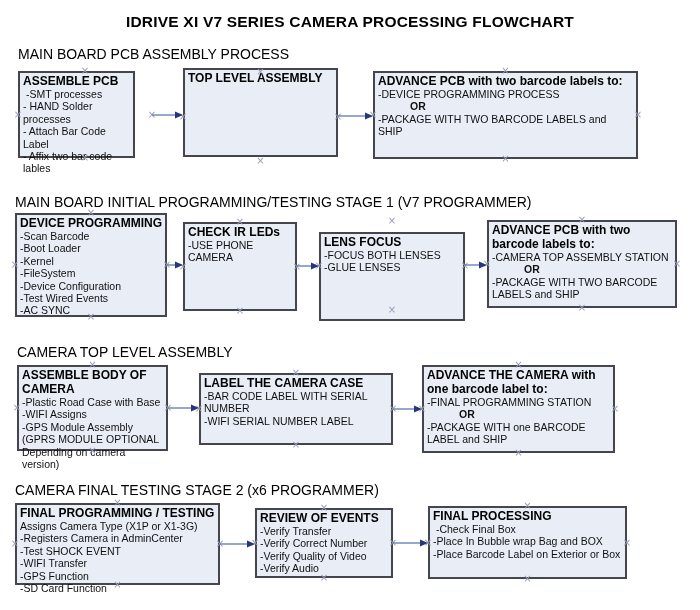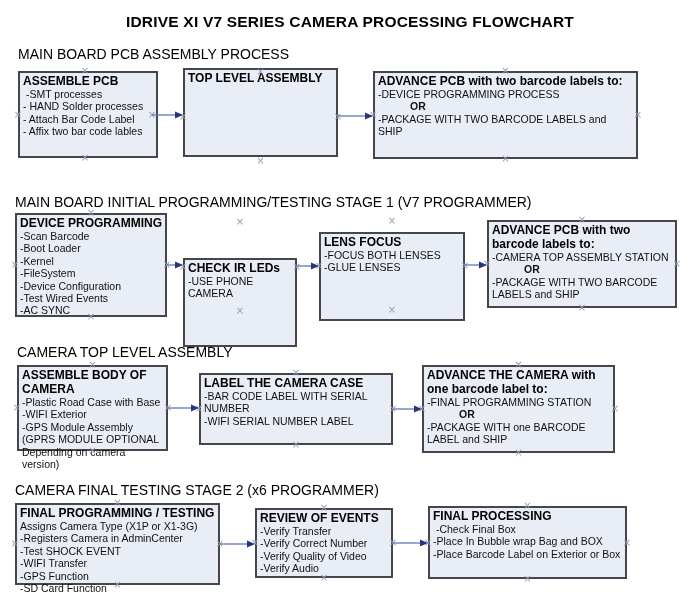--- a/index.html
+++ b/index.html
@@ -29,21 +29,21 @@
 
 <div id="canvas">
 
   <div class="page-title">IDRIVE XI V7 SERIES CAMERA PROCESSING FLOWCHART</div>
 
   <div class="section-heading" style="left:18px; top:46px;">MAIN BOARD PCB ASSEMBLY PROCESS</div>
   <div class="section-heading" style="left:15px; top:194px;">MAIN BOARD INITIAL PROGRAMMING/TESTING STAGE 1 (V7 PROGRAMMER)</div>
   <div class="section-heading" style="left:17px; top:344px;">CAMERA TOP LEVEL ASSEMBLY</div>
   <div class="section-heading" style="left:15px; top:482px;">CAMERA FINAL TESTING STAGE 2 (x6 PROGRAMMER)</div>
 
-  <div class="node" style="left:18px; top:71px; width:140px; height:87px;">
+  <div class="node" style="left:18px; top:71px; width:117px; height:87px;">
     <div class="node-title">ASSEMBLE PCB</div>
     <div class="node-body">
         <div class="node-line"> -SMT processes</div>
         <div class="node-line">- HAND Solder processes</div>
         <div class="node-line">- Attach Bar Code Label</div>
         <div class="node-line">- Affix two bar code lables</div>
       </div>
   </div>
   <div class="node" style="left:183px; top:68px; width:155px; height:89px;">
     <div class="node-title">TOP LEVEL ASSEMBLY</div>
@@ -62,21 +62,21 @@
     <div class="node-body">
         <div class="node-line">-Scan Barcode</div>
         <div class="node-line">-Boot Loader</div>
         <div class="node-line">-Kernel</div>
         <div class="node-line">-FileSystem</div>
         <div class="node-line">-Device Configuration</div>
         <div class="node-line">-Test Wired Events</div>
         <div class="node-line">-AC SYNC</div>
       </div>
   </div>
-  <div class="node" style="left:183px; top:222px; width:114px; height:89px;margin-top:36px;">
+  <div class="node" style="left:183px; top:222px; width:114px; height:89px;">
     <div class="node-title">CHECK IR LEDs</div>
     <div class="node-body">
         <div class="node-line">-USE PHONE CAMERA</div>
       </div>
   </div>
   <div class="node" style="left:319px; top:232px; width:146px; height:89px;">
     <div class="node-title">LENS FOCUS</div>
     <div class="node-body">
         <div class="node-line">-FOCUS BOTH LENSES</div>
         <div class="node-line">-GLUE LENSES</div>
@@ -88,21 +88,21 @@
         <div class="node-line">-CAMERA TOP ASSEMBLY STATION</div>
         <div class="node-line bold">OR</div>
         <div class="node-line">-PACKAGE WITH TWO BARCODE LABELS and SHIP</div>
       </div>
   </div>
 
   <div class="node" style="left:17px; top:365px; width:151px; height:86px;">
     <div class="node-title">ASSEMBLE BODY OF CAMERA</div>
     <div class="node-body">
         <div class="node-line">-Plastic Road Case with Base</div>
-        <div class="node-line">-WIFI Exterior</div>
+        <div class="node-line">-WIFI Assigns</div>
         <div class="node-line">-GPS Module Assembly</div>
         <div class="node-line">(GPRS MODULE OPTIONAL Depending on camera version)</div>
       </div>
   </div>
   <div class="node" style="left:199px; top:373px; width:194px; height:72px;">
     <div class="node-title">LABEL THE CAMERA CASE</div>
     <div class="node-body">
         <div class="node-line">-BAR CODE LABEL WITH SERIAL NUMBER</div>
         <div class="node-line">-WIFI SERIAL NUMBER LABEL</div>
       </div>

